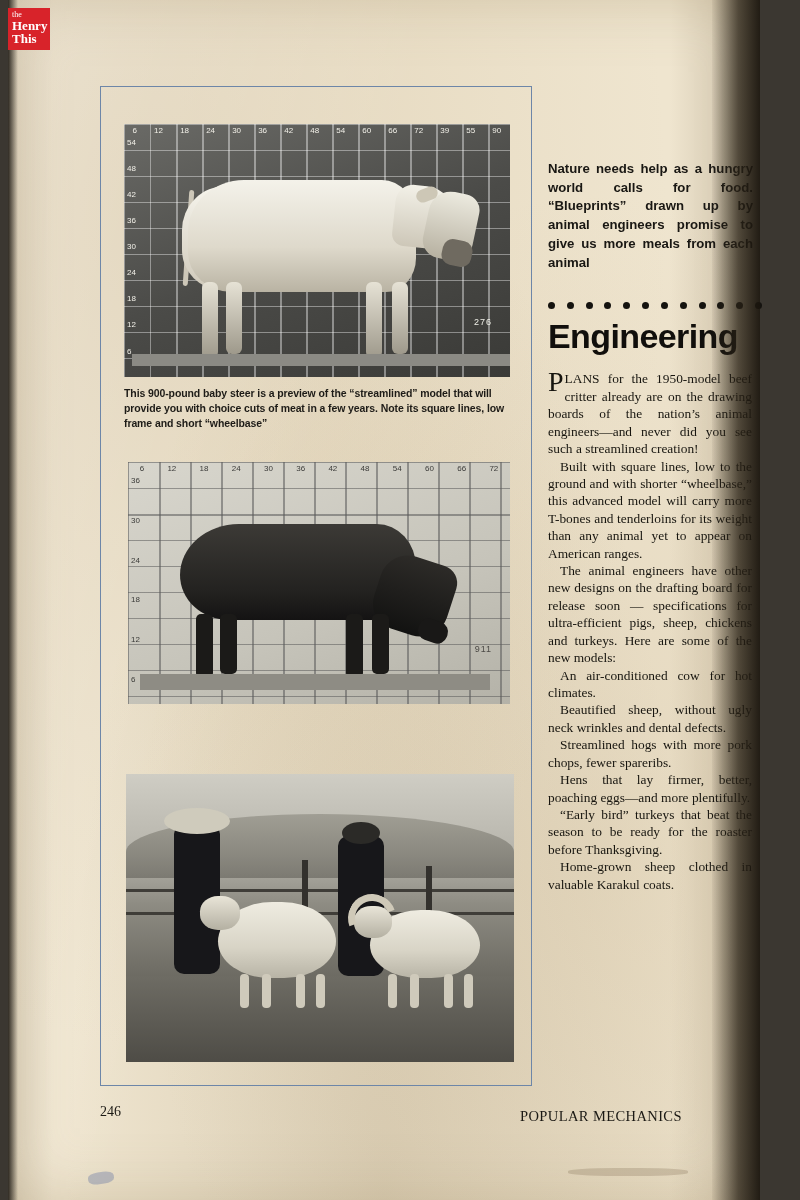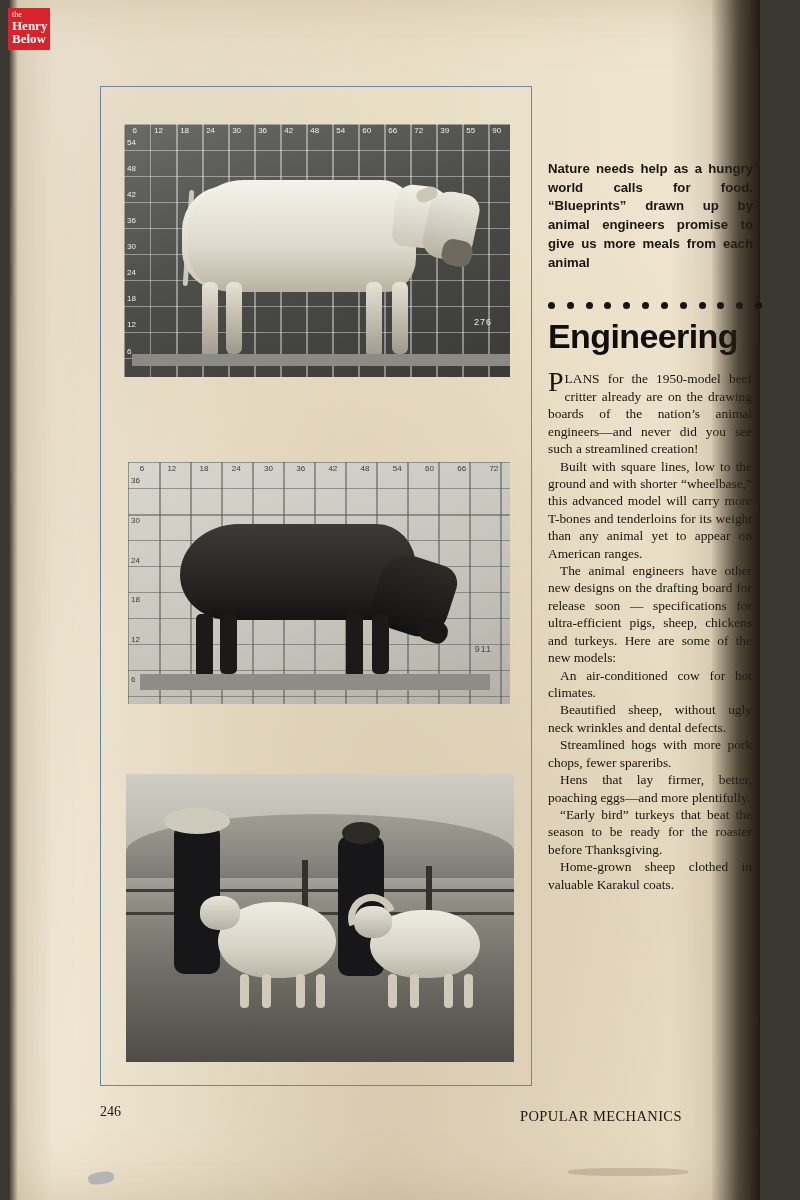--- a/index.html
+++ b/index.html
@@ -366,20 +366,21 @@
           <div class="muzzle"></div>
           <div class="leg l1"></div>
           <div class="leg l2"></div>
           <div class="leg l3"></div>
           <div class="leg l4"></div>
           <div class="ground"></div>
         </div>
         <div class="photo-tag">276</div>
       </div>
 
+      <div class="caption cap1">This 900-pound baby steer is a preview of the “streamlined” model that will provide you with choice cuts of meat in a few years. Note its square lines, low frame and short “wheelbase”</div>
 
       <div class="photo ph2">
         <div class="grid-bg light"></div>
         <div class="ruler-top ruler-dark">
           <span>6</span>
           <span>12</span>
           <span>18</span>
           <span>24</span>
           <span>30</span>
           <span>36</span>
@@ -486,15 +487,15 @@
     <div class="magazine">POPULAR MECHANICS</div>
     <div class="smudge"></div>
     <div class="smudge2"></div>
 
     <div class="gutter"></div>
   </div>
 
   <div class="thf-logo">
     <span class="l1">the</span>
     <span class="l2">Henry</span>
-    <span class="l3">Below</span>
+    <span class="l3">This</span>
   </div>
 </div>
 
 </body></html>

